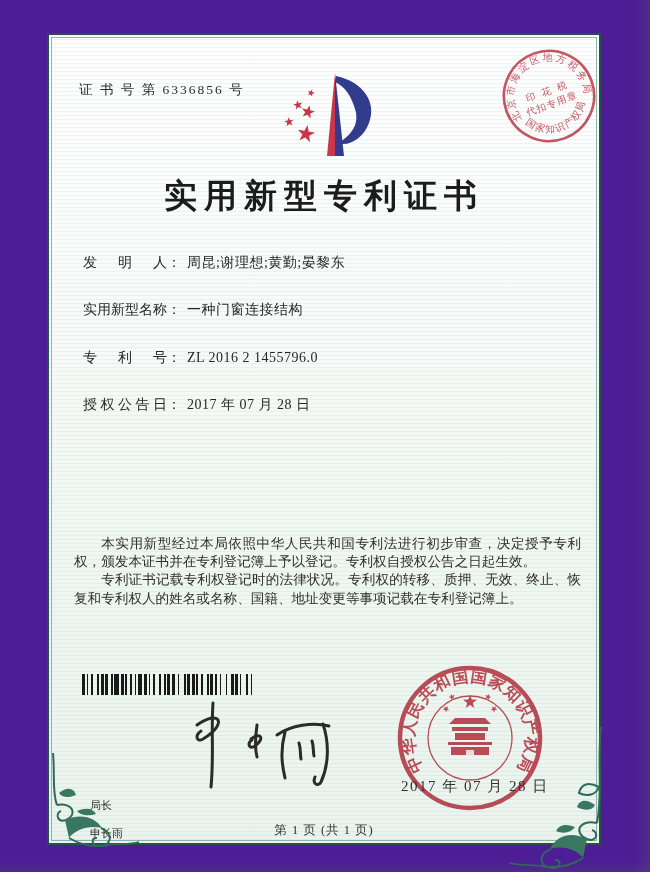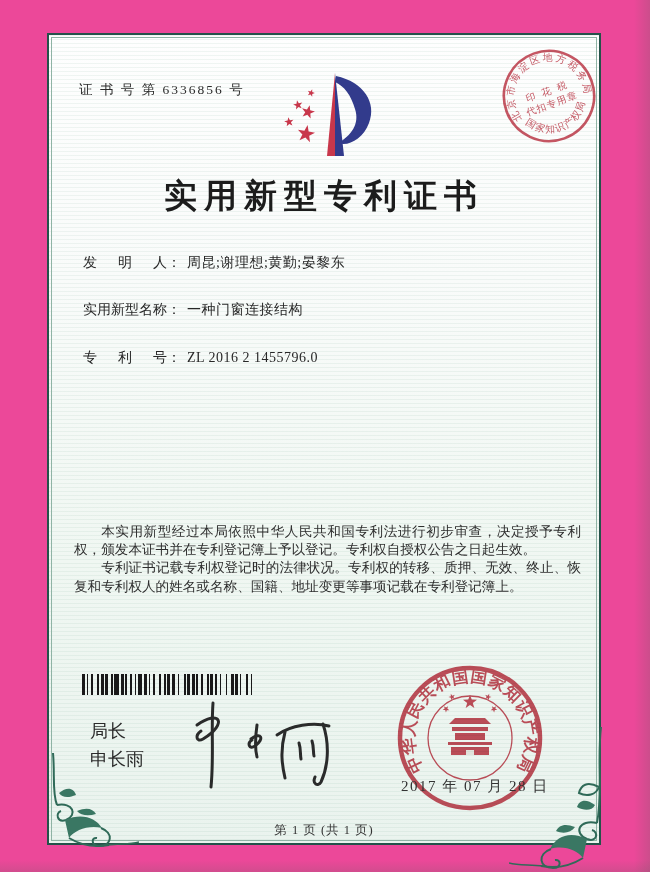--- a/index.html
+++ b/index.html
@@ -1,21 +1,21 @@
 <!DOCTYPE html>
 <html><head>
 <meta charset="utf-8">
 <style>
   html,body{margin:0;padding:0;}
   body{
     width:650px;height:872px;position:relative;background:#ffffff;
     font-family:"Liberation Serif","DejaVu Serif",serif;color:#222;
     overflow:hidden;
   }
-  .photo{position:absolute;inset:0;background:#ec4899;}
+  .photo{position:absolute;inset:0;background:#4c1d95;}
   .edge-shadow-right{position:absolute;top:0;bottom:0;right:0;width:16px;
     background:linear-gradient(90deg,rgba(0,0,0,0),rgba(90,95,92,0.22));}
   .edge-shadow-bottom{position:absolute;left:0;right:0;bottom:0;height:12px;
     background:linear-gradient(180deg,rgba(0,0,0,0),rgba(90,95,92,0.18));}
 
   .frame{
     position:absolute;left:47px;top:33px;width:554px;height:812px;
     box-sizing:border-box;border:2.5px solid #24524a;
     background:
       repeating-linear-gradient(180deg,rgba(110,165,140,0.10) 0 1px,rgba(255,255,255,0) 1px 4px),
@@ -29,30 +29,30 @@
 
   .title{position:absolute;left:0;top:139px;width:100%;text-align:center;
     font-size:33px;font-weight:700;letter-spacing:7px;color:#1c1c1c;}
 
   .fields{position:absolute;left:34px;top:219px;font-size:14px;color:#272727;}
   .f-row{height:20px;margin-bottom:27.4px;white-space:nowrap;}
   .f-label{display:inline-block;width:84px;text-align:justify;text-align-last:justify;}
   .f-colon{display:inline-block;margin-right:6px;}
   .f-value{letter-spacing:0.5px;}
 
-  .paragraphs{position:absolute;left:25px;top:488px;width:507px;
+  .paragraphs{position:absolute;left:25px;top:500px;width:507px;
     font-size:13.6px;line-height:18.2px;color:#2e2e2e;text-align:justify;}
   .paragraphs p{margin:0;text-indent:2em;}
 
   .barcode{position:absolute;left:33px;top:639px;width:173px;height:21px;
     display:flex;align-items:stretch;overflow:hidden;}
   .barcode .b{background:#191919;}
   .barcode .g{background:transparent;}
 
-  .signer{position:absolute;left:41px;top:682px;font-size:18px;line-height:28px;color:#2a2a2a;}
+  .signer{position:absolute;left:41px;top:756px;font-size:11px;line-height:28px;color:#2a2a2a;}
   .signature{position:absolute;left:112px;top:660px;width:190px;height:100px;}
 
   .office-seal{position:absolute;left:336px;top:618px;width:170px;height:170px;
     mix-blend-mode:multiply;opacity:0.92;}
   .issue-date{position:absolute;left:352px;top:742px;font-size:15px;letter-spacing:1.5px;
     color:#333;z-index:5;}
 
   .tax-seal{position:absolute;left:445px;top:6px;width:110px;height:110px;
     mix-blend-mode:multiply;opacity:0.9;}
 
@@ -108,20 +108,23 @@
 
     <div class="fields">
       <div class="f-row">
         <span class="f-label">发明人</span><span class="f-colon">：</span><span class="f-value">周昆;谢理想;黄勤;晏黎东</span>
       </div>
       <div class="f-row">
         <span class="f-label">实用新型名称</span><span class="f-colon">：</span><span class="f-value">一种门窗连接结构</span>
       </div>
       <div class="f-row">
         <span class="f-label">专利号</span><span class="f-colon">：</span><span class="f-value">ZL 2016 2 1455796.0</span>
+      </div>
+      <div class="f-row">
+        <span class="f-label">授权公告日</span><span class="f-colon">：</span><span class="f-value">2017 年 07 月 28 日</span>
       </div>
     </div>
 
     <div class="paragraphs">
       <p>本实用新型经过本局依照中华人民共和国专利法进行初步审查，决定授予专利权，颁发本证书并在专利登记簿上予以登记。专利权自授权公告之日起生效。</p>
       <p>专利证书记载专利权登记时的法律状况。专利权的转移、质押、无效、终止、恢复和专利权人的姓名或名称、国籍、地址变更等事项记载在专利登记簿上。</p>
     </div>
 
     <div class="barcode" id="barcode">
         <span class="b" style="width: 3.1px; flex: 0 0 auto;"></span>

